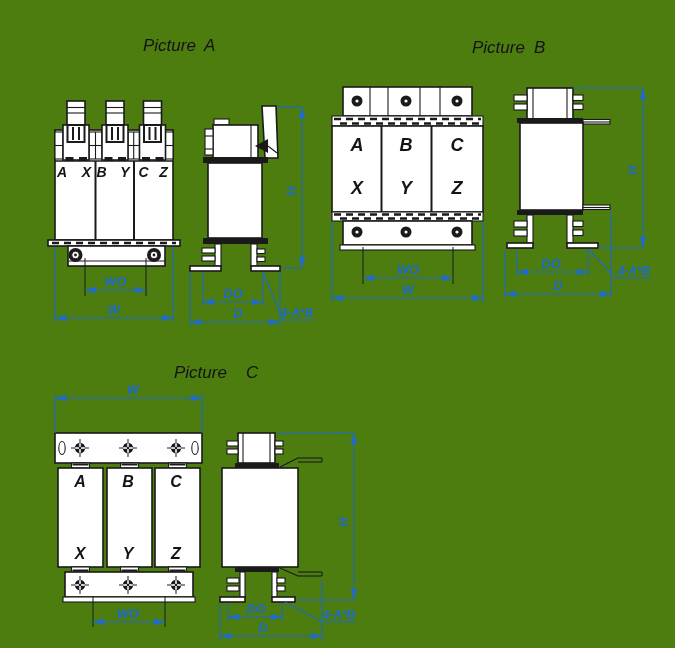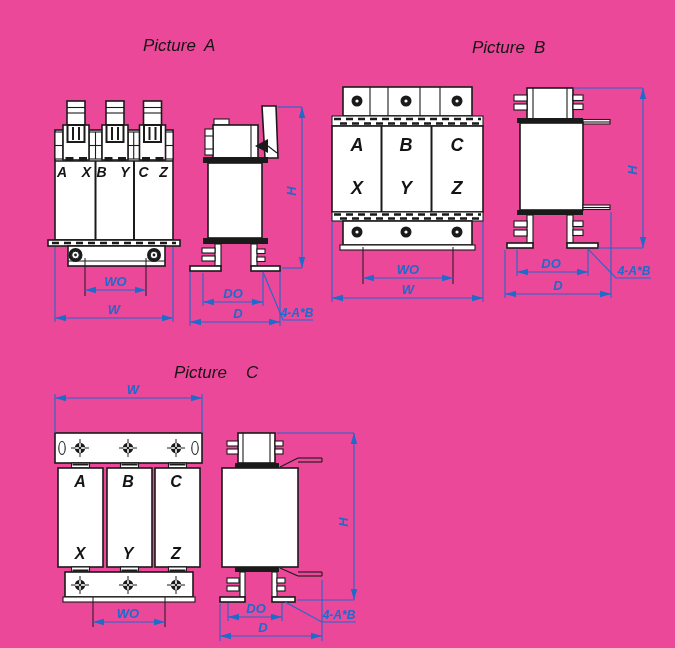--- a/index.html
+++ b/index.html
@@ -1,16 +1,16 @@
 <!DOCTYPE html>
 <html><head>
 <meta charset="utf-8">
 <style>
   html,body{margin:0;padding:0;background:#fff;}
-  #canvas{position:relative;width:675px;height:648px;background:#ec4899;overflow:hidden;}
+  #canvas{position:relative;width:675px;height:648px;background:#4d7c0f;overflow:hidden;}
   svg{display:block;}
   .k   {stroke:#1a1a1a;stroke-width:1.6;fill:none;}
   .k2  {stroke:#1a1a1a;stroke-width:1.1;fill:none;}
   .kf  {stroke:#1a1a1a;stroke-width:1.6;fill:#ffffff;}
   .kf2 {stroke:#1a1a1a;stroke-width:1.1;fill:#ffffff;}
   .kth {stroke:#1a1a1a;stroke-width:2;fill:none;}
   .dk  {fill:#1a1a1a;stroke:none;}
   .dash{stroke:#1a1a1a;stroke-width:2.4;fill:none;stroke-dasharray:7 5;}
   .tick{stroke:#1a1a1a;stroke-width:1;fill:none;}
   .dim {stroke:#1c6bcd;stroke-width:1.1;fill:none;}

